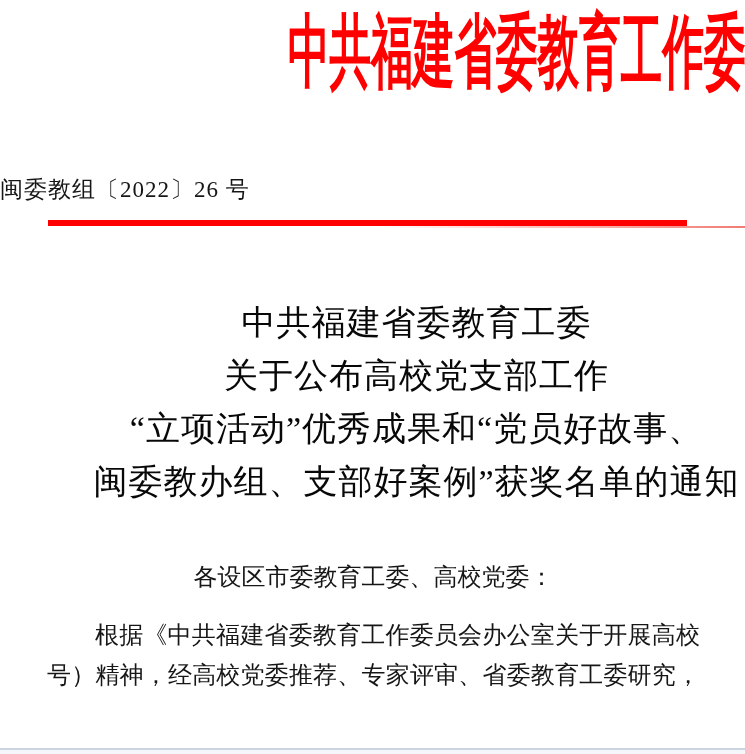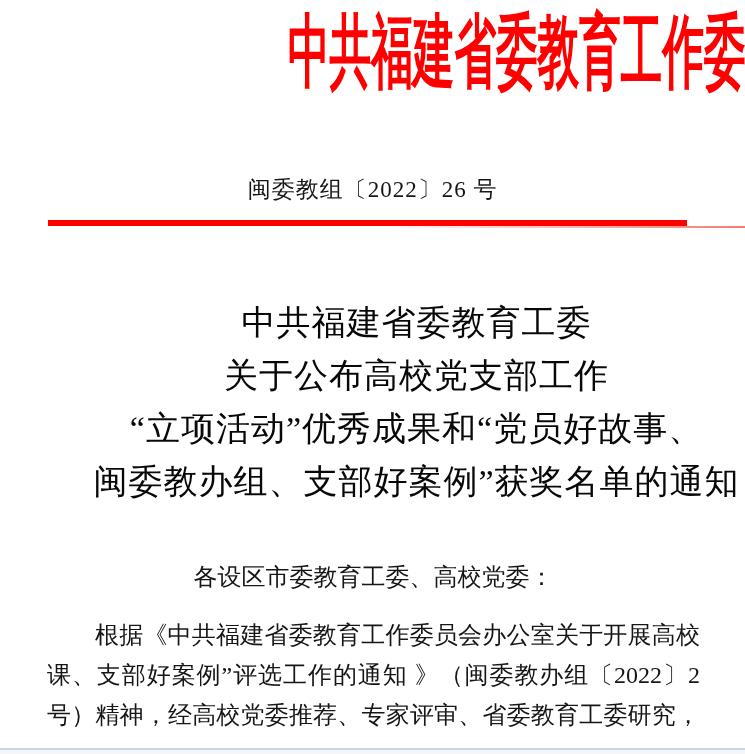--- a/index.html
+++ b/index.html
@@ -29,21 +29,21 @@
     font-weight:bold;
     font-size:80px;
     line-height:100px;
     color:var(--accent-red);
     transform:scaleX(0.52);
     transform-origin:50% 50%;
   }
   
   .doc-number{
     position:absolute;top:176px;left:0;width:745px;
-    text-align:center;
+    text-align:left;
     font-size:23px;
     line-height:28px;
     letter-spacing:1px;
     color:var(--text-color);
   }
   
   .red-rule{
     position:absolute;top:220px;left:48px;
     width:639px;height:6px;
     background:var(--accent-red);
@@ -112,20 +112,19 @@
   <div class="doc-title">
     <div class="title-line">中共福建省委教育工委</div>
     <div class="title-line">关于公布高校党支部工作</div>
     <div class="title-line">“立项活动”优秀成果和“党员好故事、</div>
     <div class="title-line">闽委教办组、支部好案例”获奖名单的通知</div>
   </div>
 
   <div class="doc-body">
     <div class="salutation">各设区市委教育工委、高校党委：</div>
     <div class="body-line indent">根据《中共福建省委教育工作委员会办公室关于开展高校</div>
-    <div class="body-line">课、支部好案例”评选工作的通知 》（闽委教办组〔2022〕2</div>
     <div class="body-line">号）精神，经高校党委推荐、专家评审、省委教育工委研究，</div>
   </div>
 
   <div class="page-bottom-edge"></div>
   <div class="page-bottom-tint"></div>
 
 </div>
 
 </body></html>

